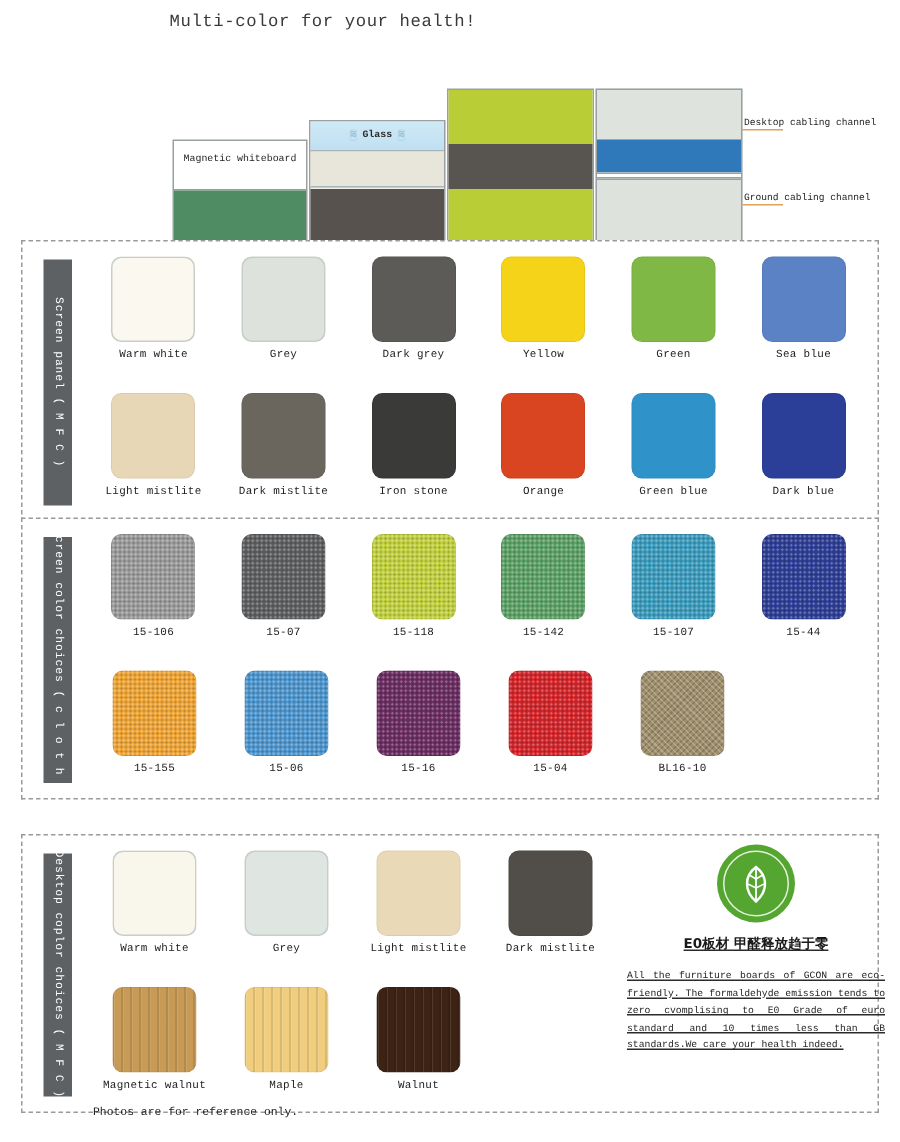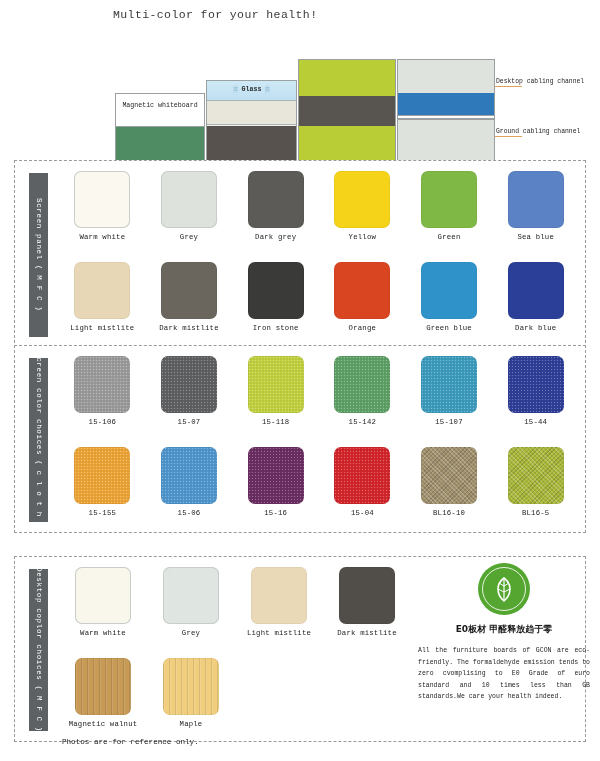--- a/index.html
+++ b/index.html
@@ -104,21 +104,21 @@
     background-image:
       repeating-linear-gradient(45deg, rgba(255,255,255,.22) 0 1px, transparent 1px 3px),
       repeating-linear-gradient(-45deg, rgba(0,0,0,.16) 0 1px, transparent 1px 3px);
   }
   .sw.wood{
     background-image:repeating-linear-gradient(90deg,
       rgba(0,0,0,.10) 0 1px, rgba(255,255,255,.10) 1px 2px, transparent 2px 6px);
   }
 
   
-  .eco{position:absolute;left:418px;top:563px;width:172px;}
+  .eco{position:absolute;left:418px;top:563px;width:172px;text-decoration:underline;}
   .eco-badge{
     width:52px;height:52px;border-radius:50%;
     background:#55a630;margin:0 auto;position:relative;
   }
   .eco-badge .ring{
     position:absolute;left:4px;top:4px;right:4px;bottom:4px;
     border-radius:50%;border:1px solid rgba(255,255,255,.85);
   }
   .eco-head{
     text-align:center;margin-top:8px;font-size:9px;font-weight:bold;color:#1a1a1a;
@@ -284,24 +284,20 @@
           <div class="cap">15-16</div>
         </div>
       <div class="cell" style="width:88px">
           <div class="sw cloth" style="background-color: rgb(210, 38, 43);"></div>
           <div class="cap">15-04</div>
         </div>
       <div class="cell" style="width:88px">
           <div class="sw weave" style="background-color: rgb(160, 143, 107);"></div>
           <div class="cap">BL16-10</div>
         </div>
-      <div class="cell" style="width:88px">
-          <div class="sw weave" style="background-color: rgb(168, 183, 55);"></div>
-          <div class="cap">BL16-5</div>
-        </div>
     </div>
   </div>
 </div>
 
 <div class="section s3box">
   <div class="vtab">
     <span>Desktop coplor choices ( M F C )</span>
   </div>
   <div class="grid" style="right:auto;width:352px">
     <div class="row">
@@ -323,20 +319,24 @@
         </div>
     </div>
     <div class="row" style="margin-top:21px">
       <div class="cell" style="width:88px">
           <div class="sw wood" style="background-color: rgb(199, 154, 86);"></div>
           <div class="cap">Magnetic walnut</div>
         </div>
       <div class="cell" style="width:88px">
           <div class="sw wood" style="background-color: rgb(240, 206, 126);"></div>
           <div class="cap">Maple</div>
+        </div>
+      <div class="cell" style="width:88px">
+          <div class="sw wood" style="background-color: rgb(61, 35, 20);"></div>
+          <div class="cap">Walnut</div>
         </div>
     </div>
   </div>
 </div>
 
 <div class="eco">
   <div class="eco-badge">
     <div class="ring"></div>
     <svg width="52" height="52" viewBox="0 0 52 52" style="position:absolute;left:0;top:0">
       <path d="M26 15 C34 21 34 31 26 38 C18 31 18 21 26 15 Z" fill="none" stroke="#ffffff" stroke-width="1.6"></path>

